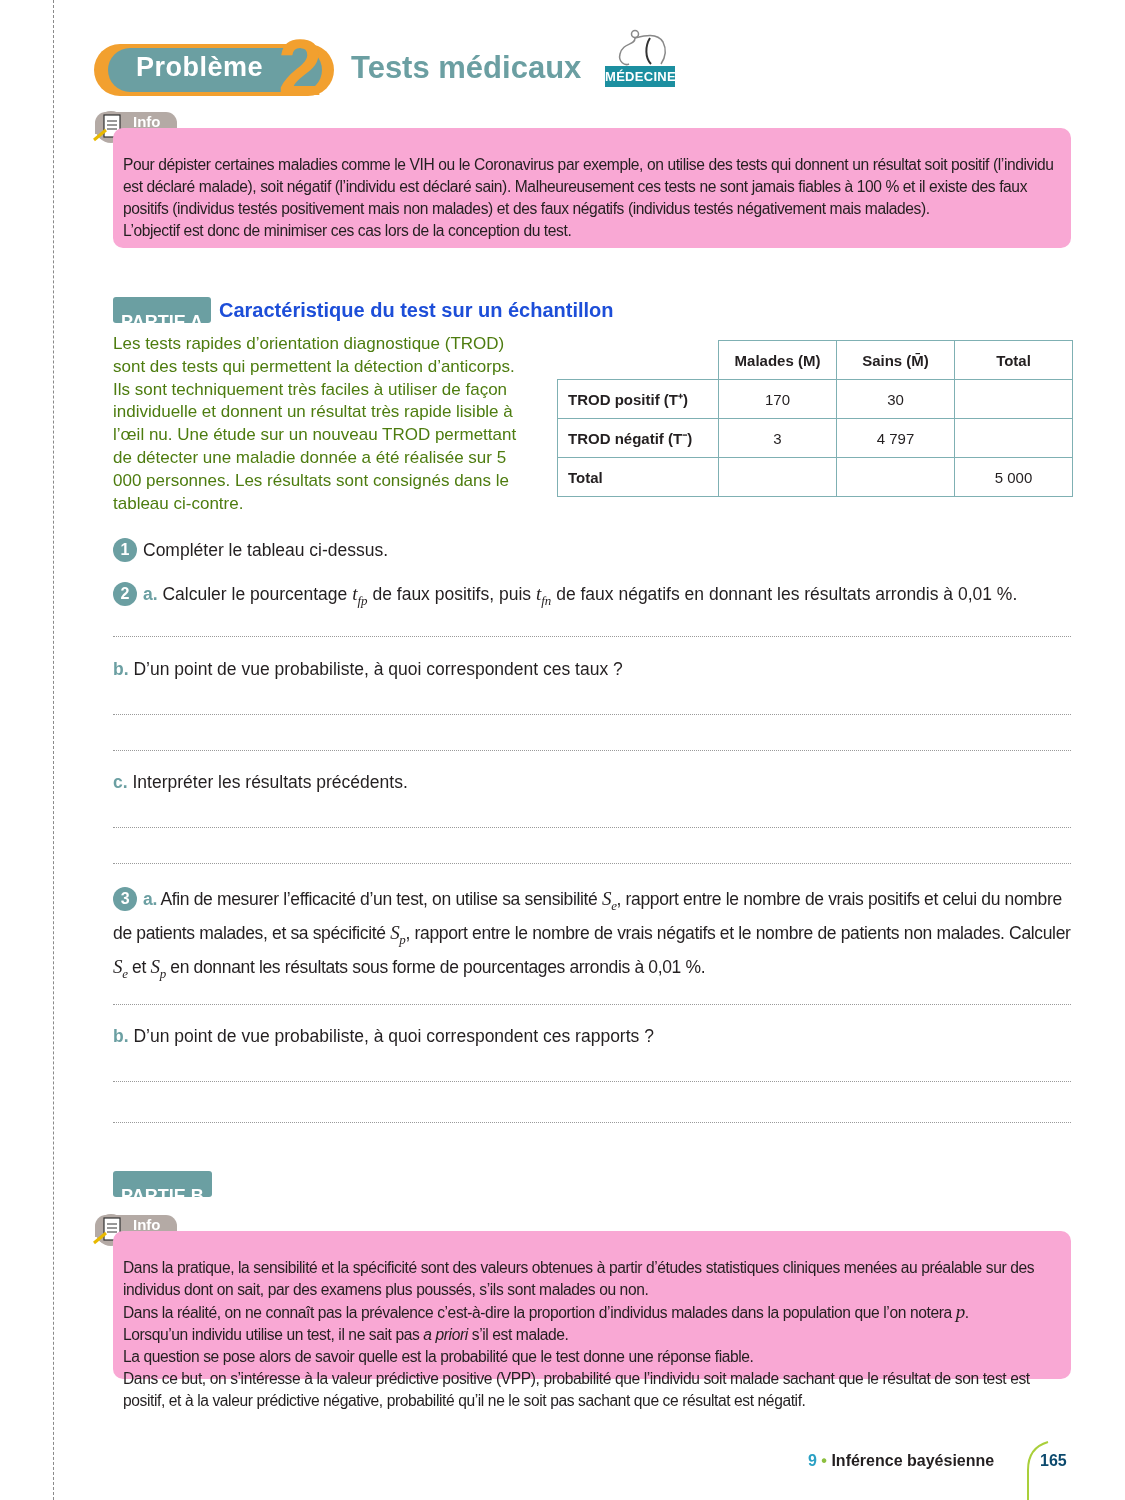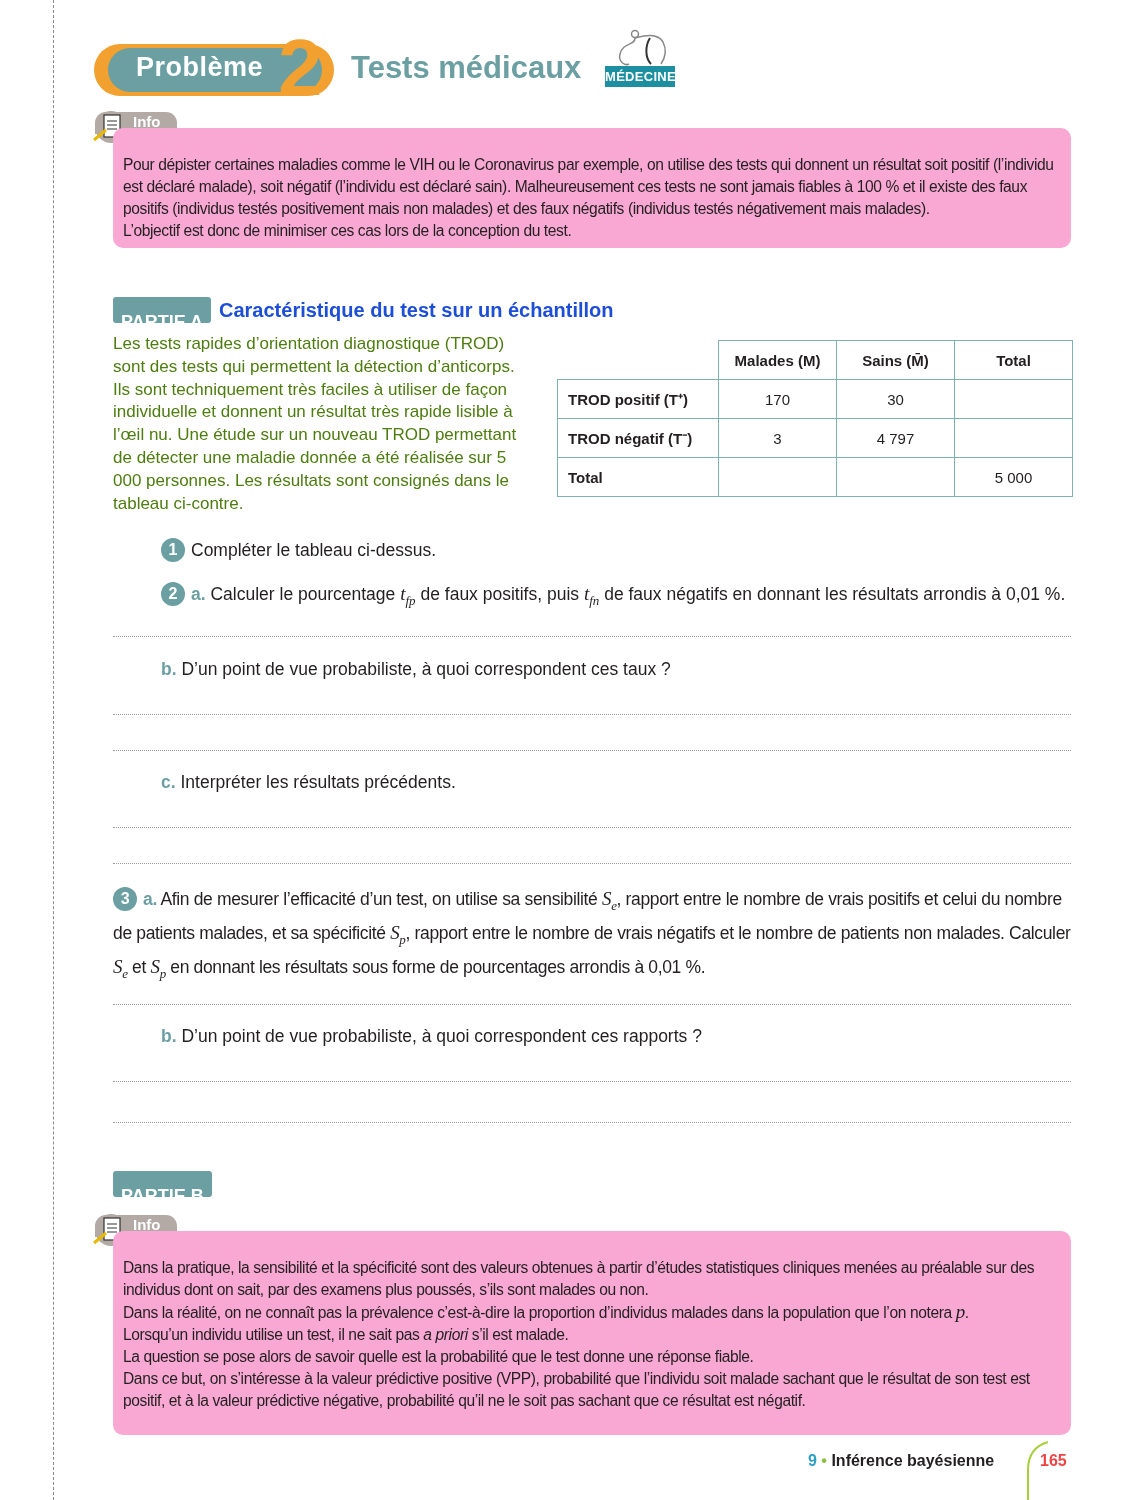--- a/index.html
+++ b/index.html
@@ -31,33 +31,33 @@
   .partie .title { margin-left: 8px; font-size: 20px; font-weight: bold; color: #1d4ed8; }
 
   .intro-text { position: absolute; left: 113px; top: 333px; width: 420px; font-size: 17px; line-height: 22.8px; color: #4d7c0f; }
 
   table.data { position: absolute; left: 557px; top: 340px; border-collapse: collapse; font-size: 15px; }
   table.data td { border: 1.3px solid #7fb0b3; height: 39px; text-align: center; vertical-align: middle; color: #231f20; }
   table.data td.corner { border-top: none; border-left: none; }
   table.data td.rowh { text-align: left; padding-left: 10px; font-weight: bold; }
   table.data td.colh { font-weight: bold; }
 
-  .q { position: absolute; left: 113px; font-size: 17.5px; color: #231f20; line-height: 28px; margin-left: 48px; }
+  .q { position: absolute; left: 113px; font-size: 17.5px; color: #231f20; line-height: 28px; }
   .q .letter { color: #6b9fa2; font-weight: bold; }
   .num-circle { display: inline-block; width: 24px; height: 24px; border-radius: 12px; background: #6b9fa2; color: #fff; font-weight: bold; font-size: 16px; text-align: center; line-height: 24px; margin-right: 6px; vertical-align: 1px; }
   .math { font-family: "Liberation Serif", serif; font-style: italic; font-size: 19px; }
   .math sub { font-size: 13px; }
   .q3 { position: absolute; left: 113px; top: 885px; width: 960px; font-size: 17.5px; line-height: 27px; letter-spacing: -0.35px; color: #231f20; }
 
   .dots { position: absolute; left: 113px; width: 958px; border-top: 1.5px dotted #9a9a9a; height: 0; }
 
   .footer { position: absolute; left: 808px; top: 1452px; font-size: 16px; font-weight: bold; color: #231f20; }
   .footer .ch { color: #2aa0c4; }
   .footer .dot { color: #8cbf3f; }
-  .page-num { position: absolute; left: 1040px; top: 1452px; font-size: 16px; font-weight: bold; color: #ef4444; }
+  .page-num { position: absolute; left: 1040px; top: 1452px; font-size: 16px; font-weight: bold; color: #0c4a6e; }
   .page-curve { position: absolute; left: 1022px; top: 1440px; width: 30px; height: 60px; }
 </style>
 </head>
 <body>
 
 <div class="cut-line"></div>
 
 <div class="prob-badge">
   <div class="orange"></div>
   <div class="teal"></div>
@@ -170,21 +170,21 @@
   <span class="t" style="left:38px;">Info</span>
 </div>
 <svg class="info-icon" style="left:92px; top:1213px;" viewBox="0 0 40 34">
   <circle cx="19" cy="17" r="16" fill="#b4aaa5"></circle>
   <rect x="12" y="5" width="16" height="22" fill="#fff" stroke="#333" stroke-width="1.2"></rect>
   <line x1="15" y1="11" x2="25" y2="11" stroke="#333" stroke-width="1"></line>
   <line x1="15" y1="15" x2="25" y2="15" stroke="#333" stroke-width="1"></line>
   <line x1="15" y1="19" x2="25" y2="19" stroke="#333" stroke-width="1"></line>
   <line x1="2" y1="30" x2="14" y2="20" stroke="#e8b900" stroke-width="3"></line>
 </svg>
-<div class="info-box" style="top:1231px; height:204px;">
+<div class="info-box" style="top:1231px; height:148px;">
   <p>Dans la pratique, la sensibilité et la spécificité sont des valeurs obtenues à partir d’études statistiques cliniques menées au préalable sur des individus dont on sait, par des examens plus poussés, s’ils sont malades ou non.</p>
   <p><span>Dans la réalité, on ne connaît pas la prévalence c’est-à-dire la proportion d’individus malades dans la population que l’on notera </span><span class="math" style="font-size:19px;">p</span><span>.</span></p>
   <p><span>Lorsqu’un individu utilise un test, il ne sait pas </span><em>a priori</em><span> s’il est malade.</span></p>
   <p>La question se pose alors de savoir quelle est la probabilité que le test donne une réponse fiable.</p>
   <p>Dans ce but, on s’intéresse à la valeur prédictive positive (VPP), probabilité que l’individu soit malade sachant que le résultat de son test est positif, et à la valeur prédictive négative, probabilité qu’il ne le soit pas sachant que ce résultat est négatif.</p>
 </div>
 
 <div class="footer">
   <span class="ch">9</span>
   <span class="dot">•</span>

